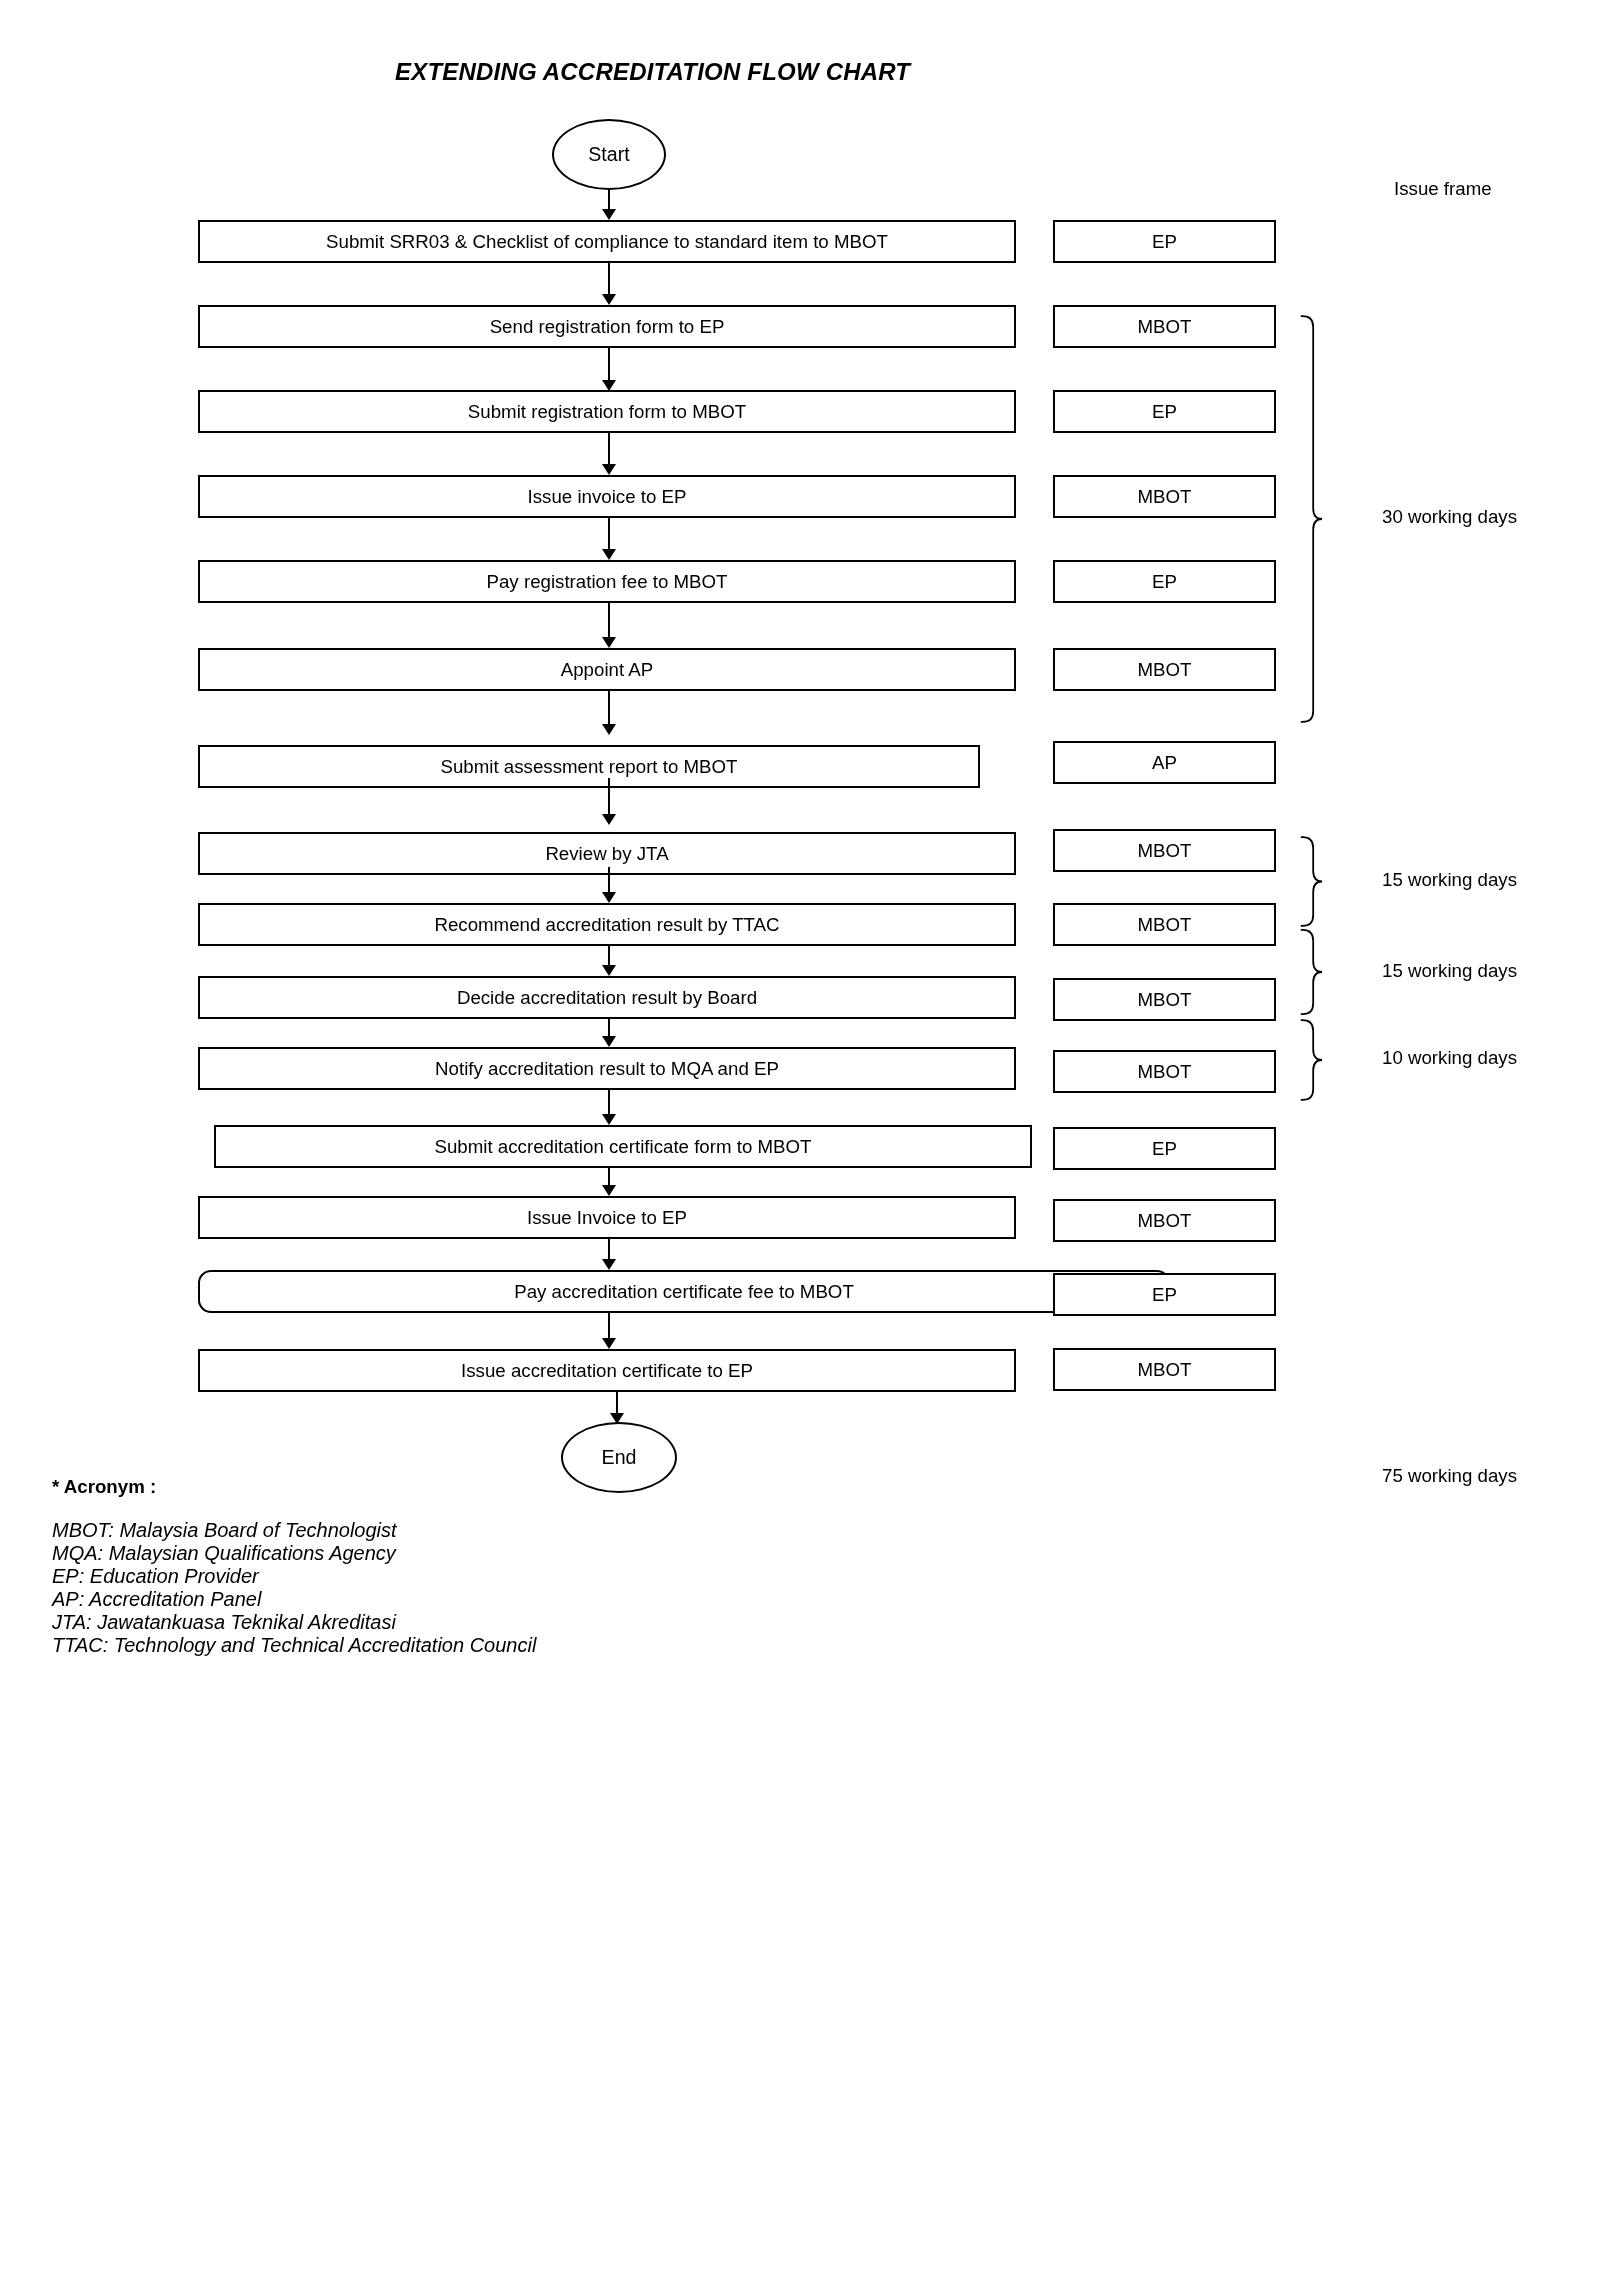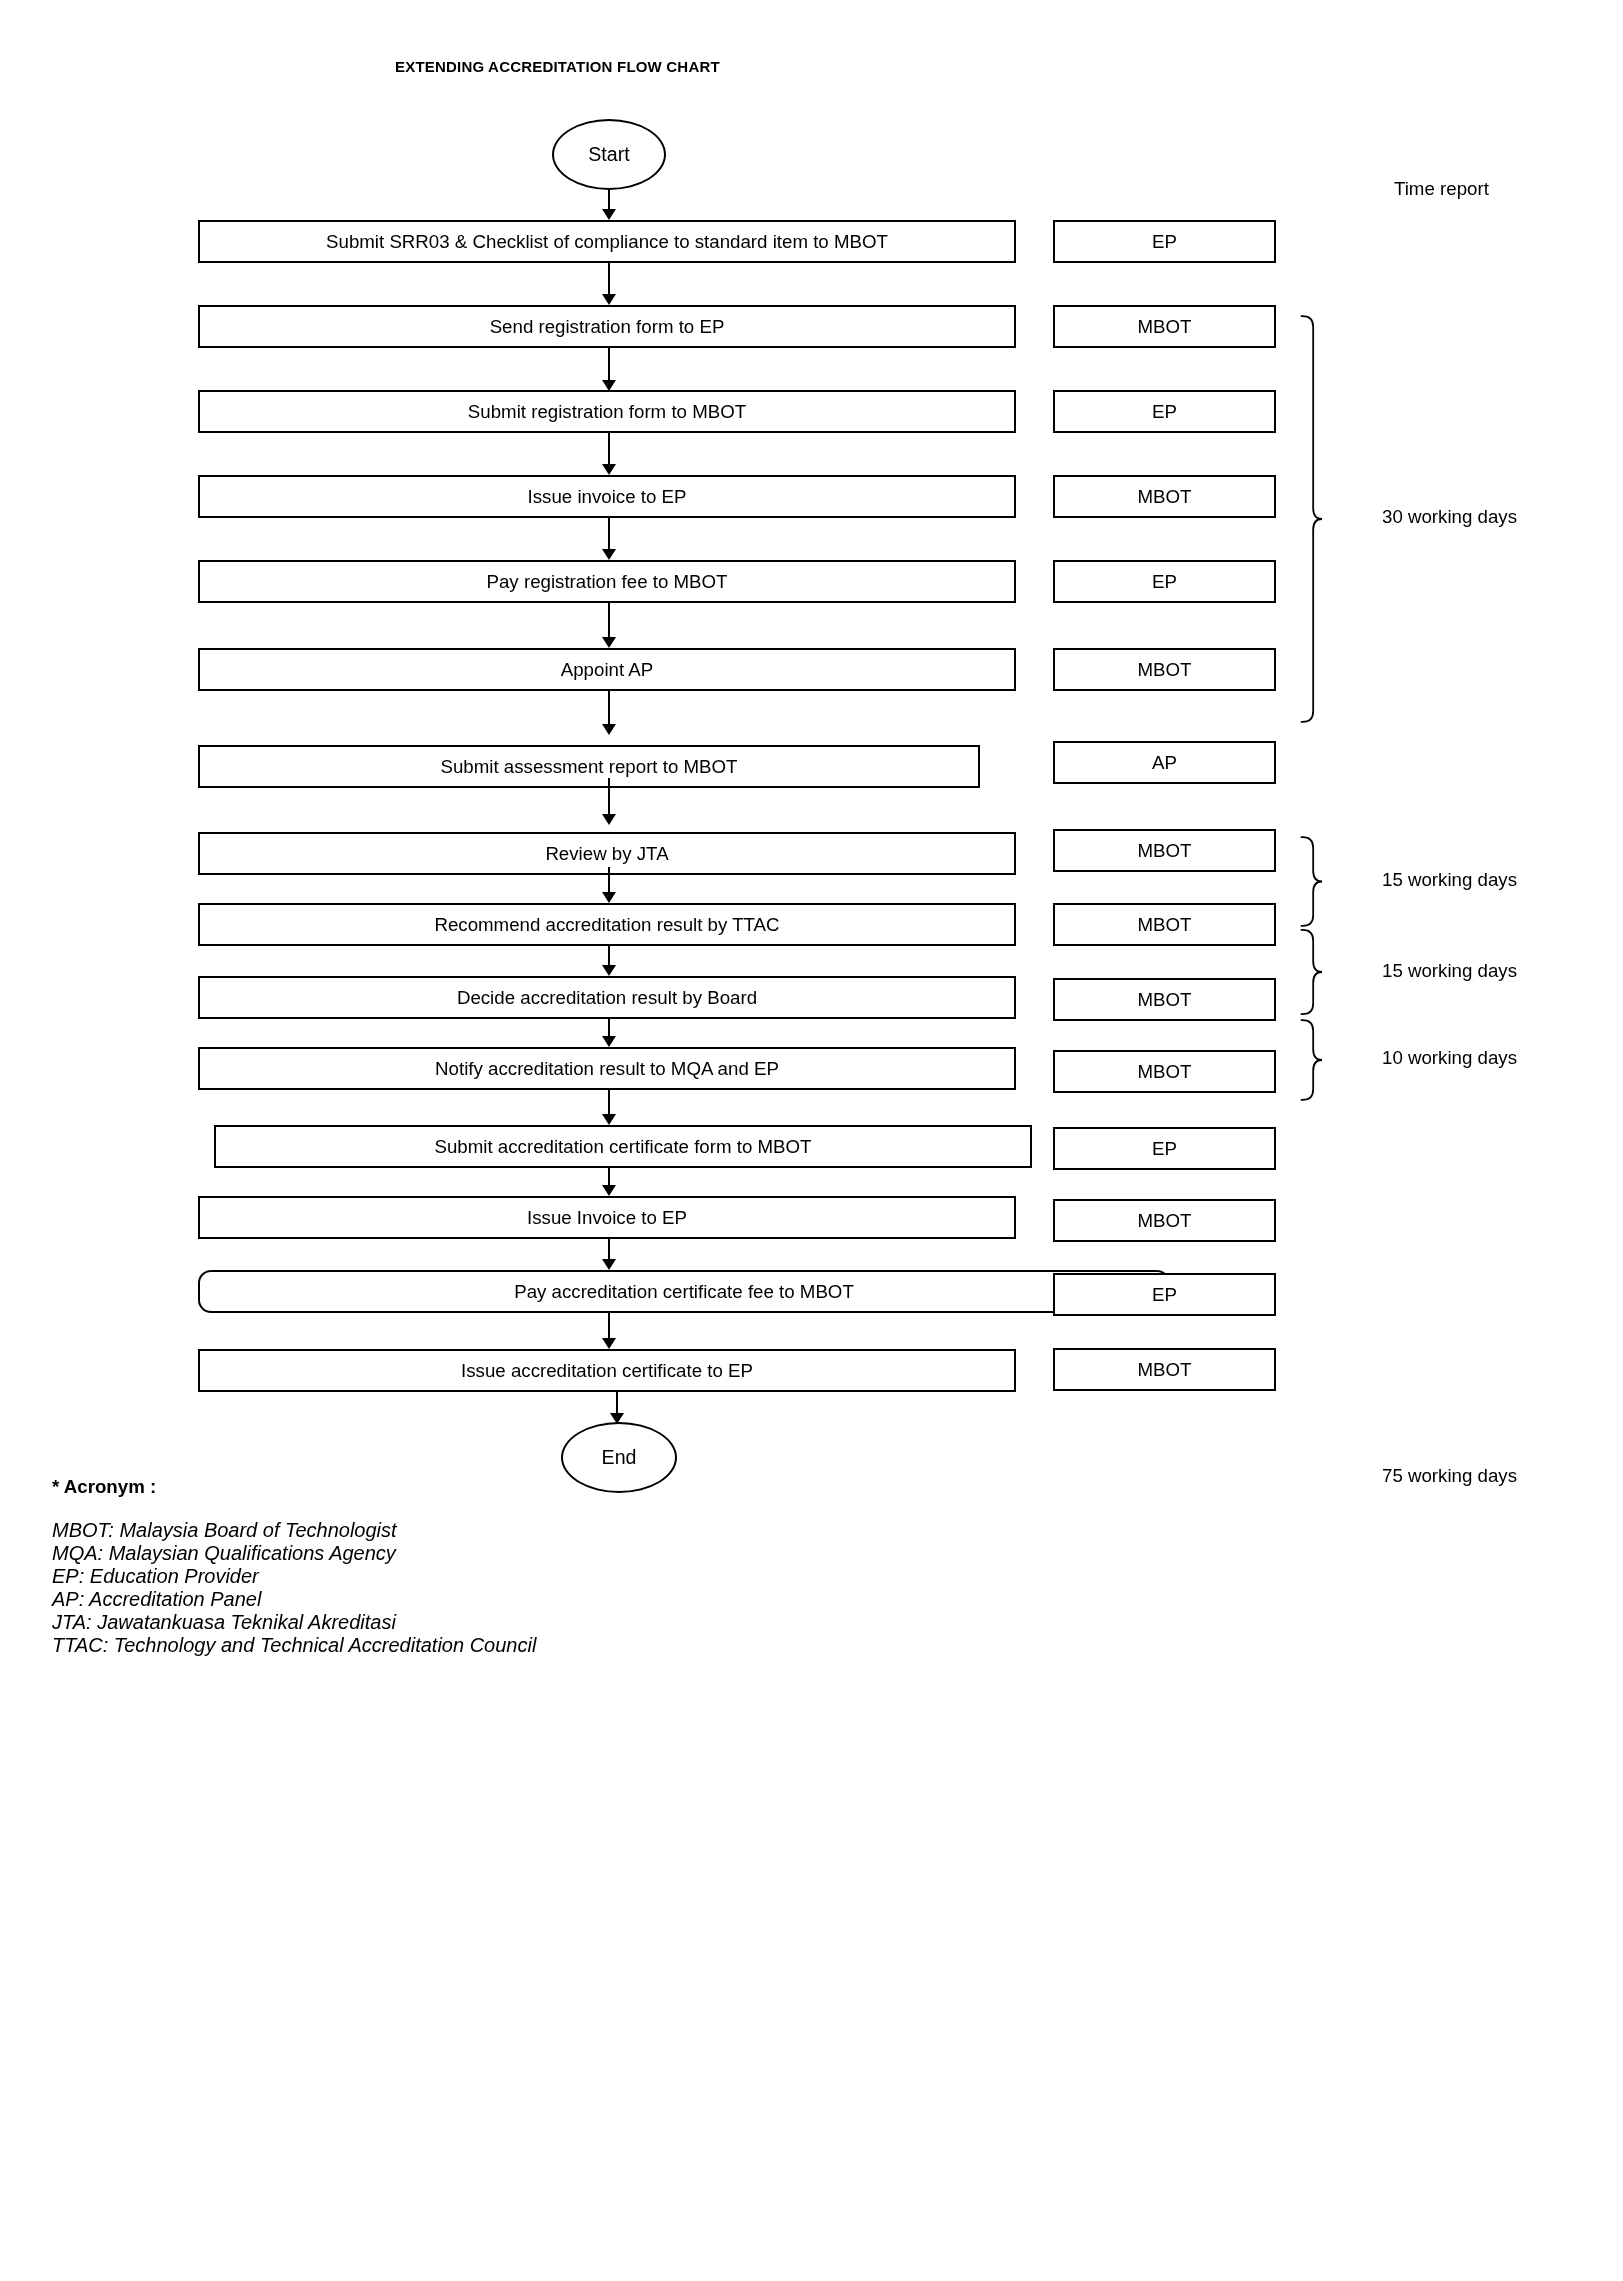--- a/index.html
+++ b/index.html
@@ -16,24 +16,25 @@
     position: relative;
     width: 1624px;
     height: 2281px;
     background: #ffffff;
     overflow: hidden;
   }
   .title {
     position: absolute;
     left: 395px;
     top: 58px;
-    font-size: 15px;
+    font-size: 24px;
     font-weight: bold;
     letter-spacing: 0.2px;
     white-space: nowrap;
+    font-style: italic;
   }
   .terminator {
     position: absolute;
     border: 2.2px solid #000000;
     border-radius: 50%;
     background: #ffffff;
     display: flex;
     align-items: center;
     justify-content: center;
     font-size: 19.6px;
@@ -138,21 +139,21 @@
 <body>
 
 <div id="page">
 
   <div class="title">EXTENDING ACCREDITATION FLOW CHART</div>
 
   <div class="terminator" id="start-node">
     <span>Start</span>
   </div>
 
-  <div class="timeframe-header">Time report</div>
+  <div class="timeframe-header">Issue frame</div>
 
   <div id="flow-layer">
       <div class="process-box" style="left: 198px; top: 220px; width: 818px;">
         <span>Submit SRR03 &amp; Checklist of compliance to standard item to MBOT</span>
       </div>
       <div class="actor-box" style="left: 1053px; top: 220px;">
         <span>EP</span>
       </div>
       <div class="process-box" style="left: 198px; top: 305px; width: 818px;">
         <span>Send registration form to EP</span>

